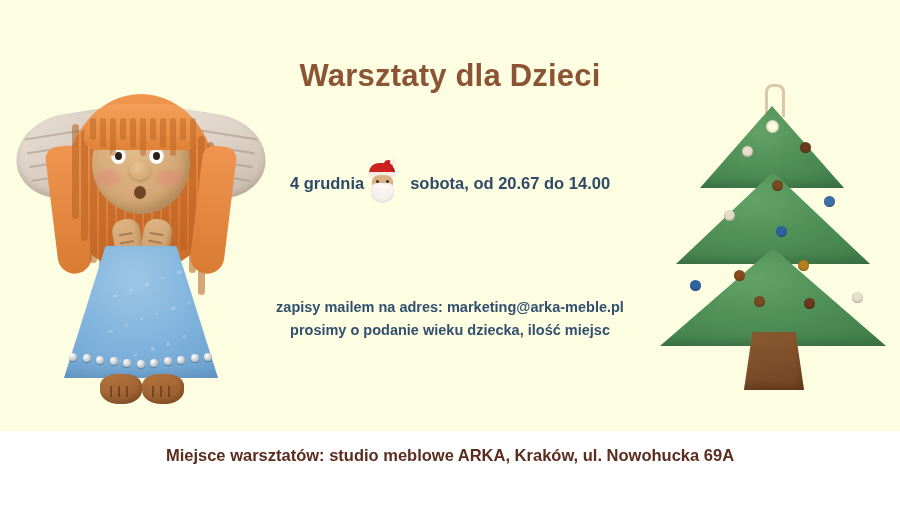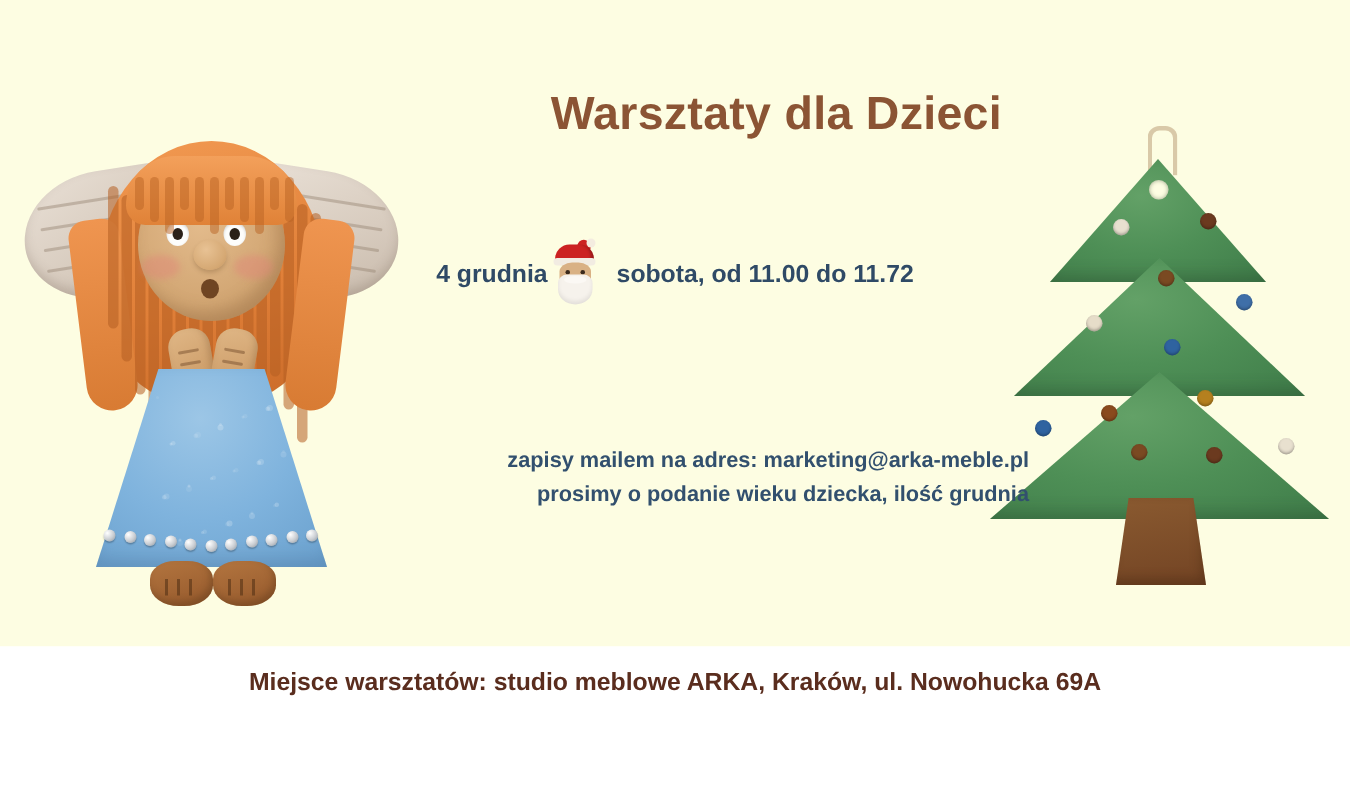--- a/index.html
+++ b/index.html
@@ -37,21 +37,21 @@
     background: #ffffff;
   }
 
   
   .copy {
     position: absolute;
     left: 232px;
     top: 0;
     width: 436px;
     height: 431px;
-    text-align: right;
+    text-align: center;
     z-index: 5;
   }
 
   .headline {
     position: absolute;
     left: 0;
     top: 58px;
     width: 100%;
     font-size: 31px;
     font-weight: bold;
@@ -668,28 +668,28 @@
         <span class="hat-tip"></span>
         <span class="hat-pom"></span>
         <span class="hat"></span>
         <span class="hat-brim"></span>
         <span class="face"></span>
         <span class="eye l"></span>
         <span class="eye r"></span>
         <span class="beard"></span>
         <span class="mustache"></span>
       </span>
-      <span class="seg-right">sobota, od 11.00 do 11.72</span>
+      <span class="seg-right">sobota, od 20.67 do 14.00</span>
     </div>
 
     <div class="lead">
     </div>
 
     <div class="details">
       <div>zapisy mailem na adres: marketing@arka-meble.pl</div>
-      <div>prosimy o podanie wieku dziecka, ilość grudnia</div>
+      <div>prosimy o podanie wieku dziecka, ilość miejsc</div>
     </div>
 
   </div>
 
   <div class="venue">Miejsce warsztatów: studio meblowe ARKA, Kraków, ul. Nowohucka 69A</div>
 
 </div>
 
 </body></html>

